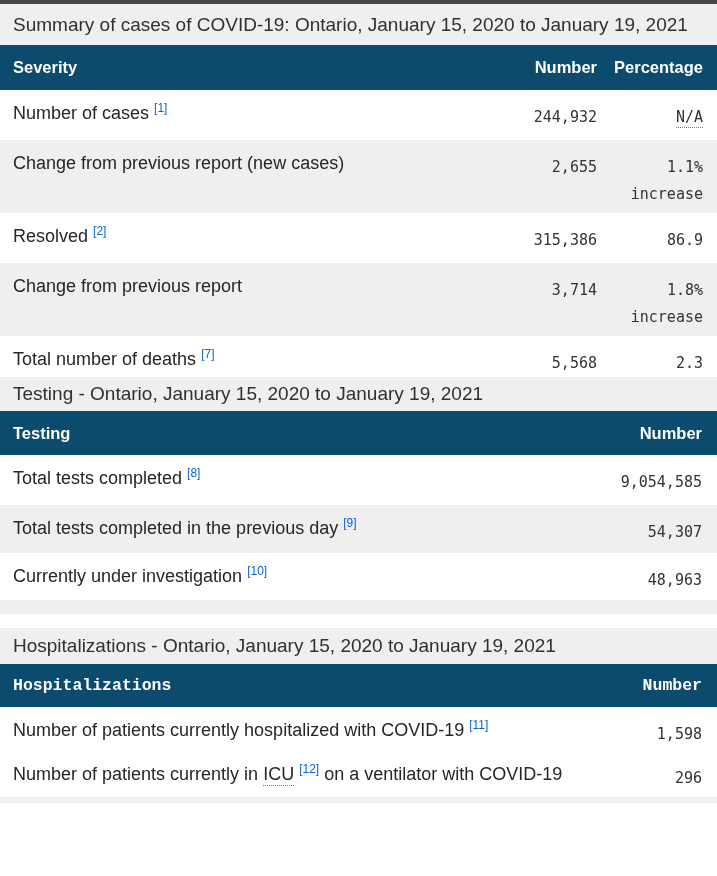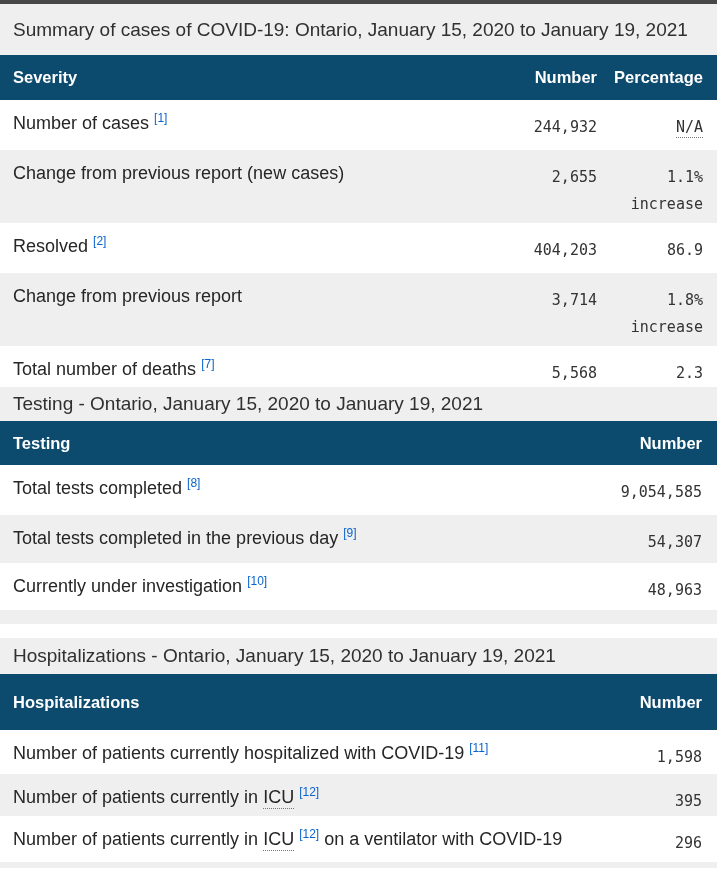--- a/index.html
+++ b/index.html
@@ -6,31 +6,31 @@
   body{
     width:717px;height:876px;overflow:hidden;background:#ffffff;
     font-family:"Liberation Sans", sans-serif;color:#262626;
     -webkit-font-smoothing:antialiased;
   }
   .top-border{height:4px;background:#474747;}
   .caption{
     background:#efefef;color:#303030;font-size:19px;
     padding:0 13px;display:flex;align-items:center;
   }
-  .caption.c1{height:51px;}
+  .caption.c1{height:41px;}
   .caption.c2{height:34px;}
   .caption.c3{height:36px;}
   table{width:717px;border-collapse:collapse;table-layout:fixed;}
   thead th{
     background:#0c4a6e;color:#ffffff;font-weight:bold;font-size:16.5px;
     text-align:left;vertical-align:middle;padding:0 0 0 13px;
   }
   .head1 th{height:45px;}
   .head2 th{height:44px;}
-  .head3 th{height:56px;}
+  .head3 th{height:43px;font-family:Liberation Mono, monospace;}
   th.colnum,th.colpct{text-align:right;}
   th.colpct{padding:0 14px 0 0;}
   th.colnum2{text-align:right;padding:0 15px 0 0;}
   td{vertical-align:top;font-size:18px;}
   td.lbl{padding:11px 10px 0 13px;line-height:24px;color:#262626;}
   td.numc{text-align:right;padding:14px 0 0 0;}
   td.pctc{text-align:right;padding:14px 14px 0 0;}
   td.numc2{text-align:right;padding:14px 15px 0 0;}
   .mono{
     font-family:"DejaVu Sans Mono","Liberation Mono",monospace;
@@ -77,21 +77,21 @@
         <td class="numc mono">244,932</td>
         <td class="pctc mono"><abbr class="dotted">N/A</abbr></td>
       </tr>
       <tr class="alt h73">
         <td class="lbl">Change from previous report (new cases)</td>
         <td class="numc mono">2,655</td>
         <td class="pctc mono"><span>1.1%</span><br><span>increase</span></td>
       </tr>
       <tr class="h50">
         <td class="lbl"><span>Resolved</span> <sup class="fn"><a>[2]</a></sup></td>
-        <td class="numc mono">404,203</td>
+        <td class="numc mono">315,386</td>
         <td class="pctc mono">86.9</td>
       </tr>
       <tr class="alt h73">
         <td class="lbl">Change from previous report</td>
         <td class="numc mono">3,714</td>
         <td class="pctc mono"><span>1.8%</span><br><span>increase</span></td>
       </tr>
       <tr class="h41">
         <td class="lbl"><span>Total number of deaths</span> <sup class="fn"><a>[7]</a></sup></td>
         <td class="numc mono">5,568</td>
@@ -145,24 +145,20 @@
       <tr class="head3">
         <th>Hospitalizations</th>
         <th class="colnum2">Number</th>
       </tr>
     </thead>
     <tbody>
       <tr class="h52">
         <td class="lbl"><span>Number of patients currently hospitalized with COVID-19</span> <sup class="fn"><a>[11]</a></sup></td>
         <td class="numc2 mono">1,598</td>
       </tr>
-      <tr class="alt h42">
-        <td class="lbl"><span>Number of patients currently in</span> <abbr class="dotted">ICU</abbr> <sup class="fn"><a>[12]</a></sup></td>
-        <td class="numc2 mono">395</td>
-      </tr>
       <tr class="h44">
         <td class="lbl"><span>Number of patients currently in</span> <abbr class="dotted">ICU</abbr> <sup class="fn"><a>[12]</a></sup> <span>on a ventilator with COVID-19</span></td>
         <td class="numc2 mono">296</td>
       </tr>
     </tbody>
   </table>
   <div class="strip s2"></div>
 </section>
 
 </body></html>

